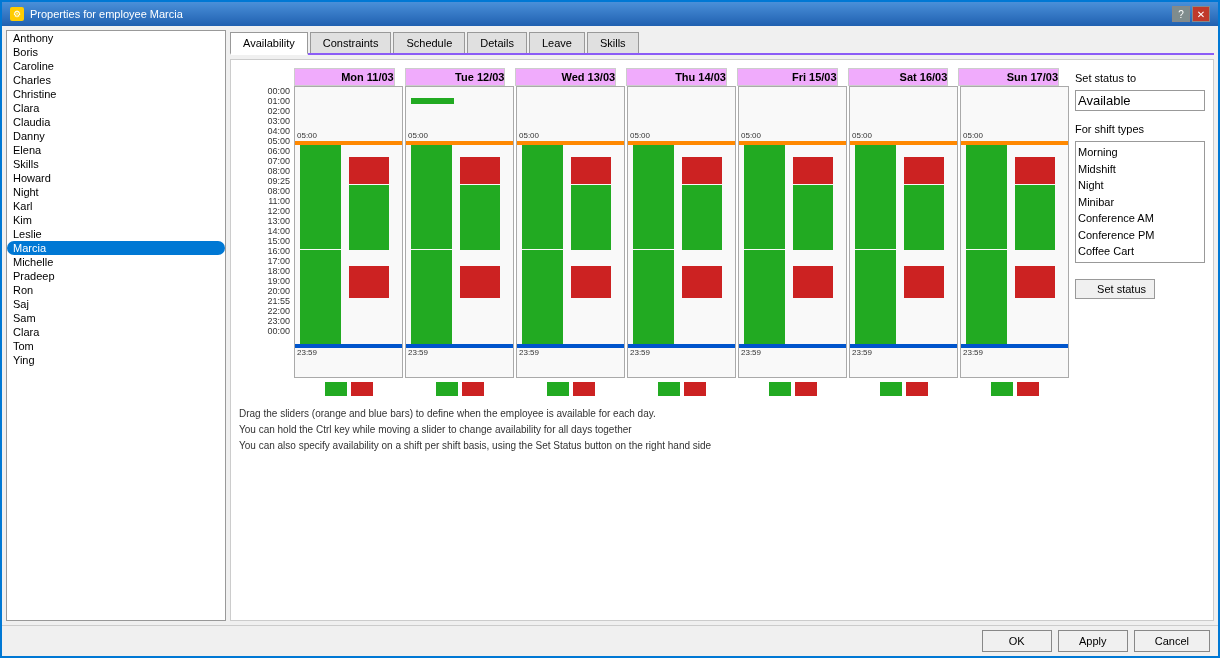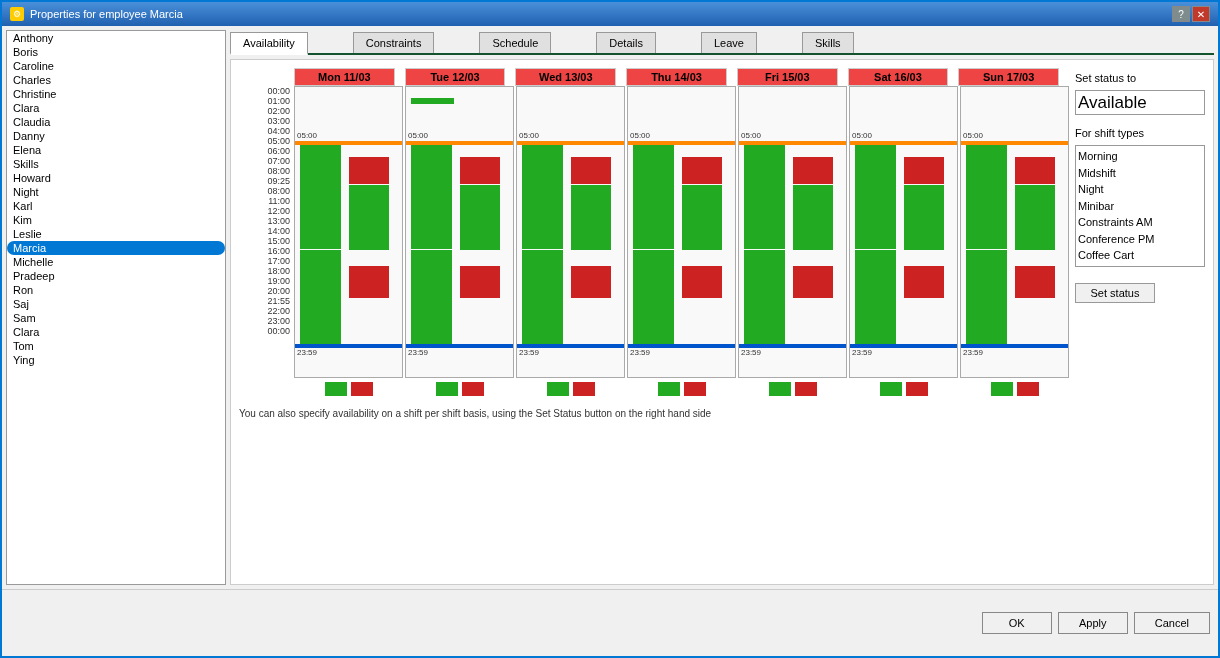--- a/index.html
+++ b/index.html
@@ -90,23 +90,22 @@
     .right-panel {
       flex: 1;
       display: flex;
       flex-direction: column;
       gap: 4px;
     }
 
     .tabs-bar {
       display: flex;
       background: #f0f0f0;
-      border-bottom: 2px solid #14532d;
-      flex-shrink: 0;
-      gap: 43px;
+      border-bottom: 2px solid #8b5cf6;
+      flex-shrink: 0;
     }
 
     .tab {
       padding: 4px 12px;
       border: 1px solid #999;
       border-bottom: none;
       background: #e0e0e0;
       cursor: pointer;
       margin-right: 2px;
       margin-top: 2px;
@@ -133,26 +132,26 @@
       flex-direction: column;
     }
 
     .day-headers {
       display: flex;
       margin-left: 55px;
     }
 
     .day-header {
       flex: 1;
-      text-align: center;
+      text-align: right;
       font-weight: bold;
       font-size: 11px;
       padding: 2px 0;
       border: 1px solid #ccc;
-      background: #ef4444;
+      background: #f0abfc;
       margin-right: 10px;
     }
 
     .grid-body {
       display: flex;
       flex: 1;
       overflow: hidden;
     }
 
     .time-labels {
@@ -254,21 +253,21 @@
     .control-label {
       font-size: 11px;
       font-weight: normal;
     }
 
     .status-dropdown {
       width: 100%;
       padding: 2px;
       border: 1px solid #999;
       background: white;
-      font-size: 17px;
+      font-size: 13px;
       appearance: none;
       -webkit-appearance: none;
       position: relative;
     }
 
     .dropdown-wrapper {
       position: relative;
     }
 
     .shift-types-list {
@@ -285,21 +284,21 @@
       border: 1px solid #999;
       cursor: pointer;
       font-size: 11px;
       width: 80px;
     }
 
     .bottom-buttons {
       display: flex;
       justify-content: flex-end;
       gap: 6px;
-      padding: 22px 8px;
+      padding: 4px 8px;
       border-top: 1px solid #ccc;
       background: #f0f0f0;
       flex-shrink: 0;
     }
 
     .bottom-btn {
       padding: 4px 20px;
       background: #f0f0f0;
       border: 1px solid #888;
       cursor: pointer;
@@ -548,43 +547,45 @@
                   <div class="legend-box legend-green"></div>
                   <div class="legend-box legend-red"></div>
                 </div>
                 <div class="legend-col">
                   <div class="legend-box legend-green"></div>
                   <div class="legend-box legend-red"></div>
                 </div>
               </div>
 
             <div class="instructions" id="instructions">
+            <div>Drag the sliders (orange and blue bars) to define when the employee is available for each day.</div>
+                <div>You can hold the Ctrl key while moving a slider to change availability for all days together</div>
                 <div>You can also specify availability on a shift per shift basis, using the Set Status button on the right hand side</div>
               </div>
           </div>
 
           <div class="right-controls">
             <div class="control-label">Set status to</div>
             <div class="dropdown-wrapper">
               <select class="status-dropdown" id="status-select">
               <option value="Available">Available</option><option value="Unavailable">Unavailable</option><option value="Preferred">Preferred</option></select>
             </div>
 
             <div class="control-label" style="margin-top:6px;">For shift types</div>
             <div class="shift-types-list" id="shift-types-list">
             <div>Morning</div>
                 <div>Midshift</div>
                 <div>Night</div>
                 <div>Minibar</div>
-                <div>Constraints AM</div>
+                <div>Conference AM</div>
                 <div>Conference PM</div>
                 <div>Coffee Cart</div>
               </div>
 
-            <button class="set-status-btn" style="margin-top:10px;">Set status</button>
+            <button class="set-status-btn" style="margin-top:10px;text-align:right;">Set status</button>
           </div>
         </div>
       </div>
     </div>
   </div>
 
   <div class="bottom-buttons">
     <button class="bottom-btn">OK</button>
     <button class="bottom-btn">Apply</button>
     <button class="bottom-btn">Cancel</button>

